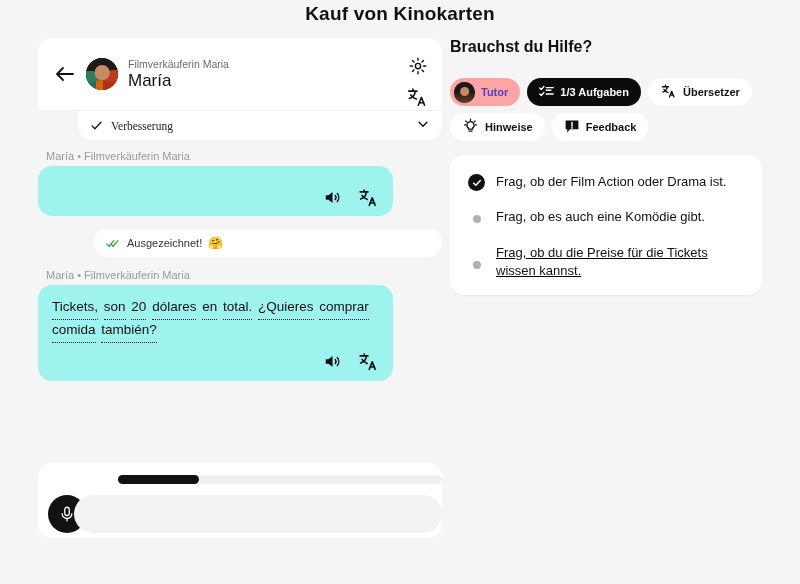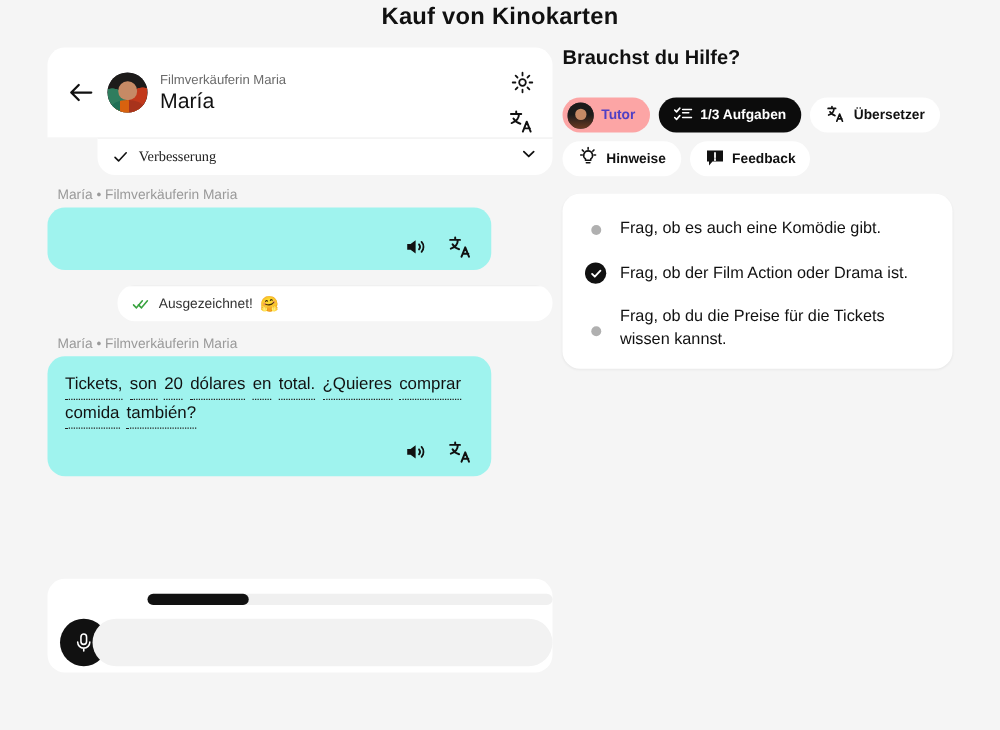--- a/index.html
+++ b/index.html
@@ -203,21 +203,21 @@
   .tasks-card {
     background: #fff; border-radius: 14px;
     margin-top: 14px;
     padding: 18px 18px 16px 18px;
     box-shadow: 0 1px 2px rgba(0,0,0,.05);
   }
   .task {
     display: flex; align-items: flex-start; gap: 11px;
     margin-bottom: 17px;
   }
-  .task:last-child { margin-bottom: 0; }
+  .task:last-child { margin-bottom: 0; text-decoration: underline; }
   .task-text { font-size: 13px; color: #111; line-height: 1.35; }
   .bullet-done {
     flex: 0 0 17px; width: 17px; height: 17px; margin-top: 1px;
     border-radius: 50%; background: #111;
     display: flex; align-items: center; justify-content: center;
   }
   .bullet-todo {
     flex: 0 0 17px; width: 17px; height: 17px; margin-top: 2px;
     display: flex; align-items: center; justify-content: center;
   }
@@ -410,33 +410,33 @@
           </svg>
         </span>
         <span>Feedback</span>
       </div>
 
     </div>
 
     <div class="tasks-card">
 
       <div class="task">
+        <span class="bullet-done">
+          <svg width="10" height="10" viewBox="0 0 12 12" fill="none">
+            <path d="M2 6.2 L4.6 8.8 L10 3" stroke="#fff" stroke-width="1.8" stroke-linecap="round" stroke-linejoin="round"></path>
+          </svg>
+        </span>
+        <span class="task-text">Frag, ob der Film Action oder Drama ist.</span>
+      </div>
+
+      <div class="task">
         <span class="bullet-todo">
             <i></i>
           </span>
         <span class="task-text">Frag, ob es auch eine Komödie gibt.</span>
-      </div>
-
-      <div class="task">
-        <span class="bullet-done">
-          <svg width="10" height="10" viewBox="0 0 12 12" fill="none">
-            <path d="M2 6.2 L4.6 8.8 L10 3" stroke="#fff" stroke-width="1.8" stroke-linecap="round" stroke-linejoin="round"></path>
-          </svg>
-        </span>
-        <span class="task-text">Frag, ob der Film Action oder Drama ist.</span>
       </div>
 
       <div class="task wrapped">
         <span class="bullet-todo">
             <i></i>
           </span>
         <span class="task-text">Frag, ob du die Preise für die Tickets wissen kannst.</span>
       </div>
 
     </div>

